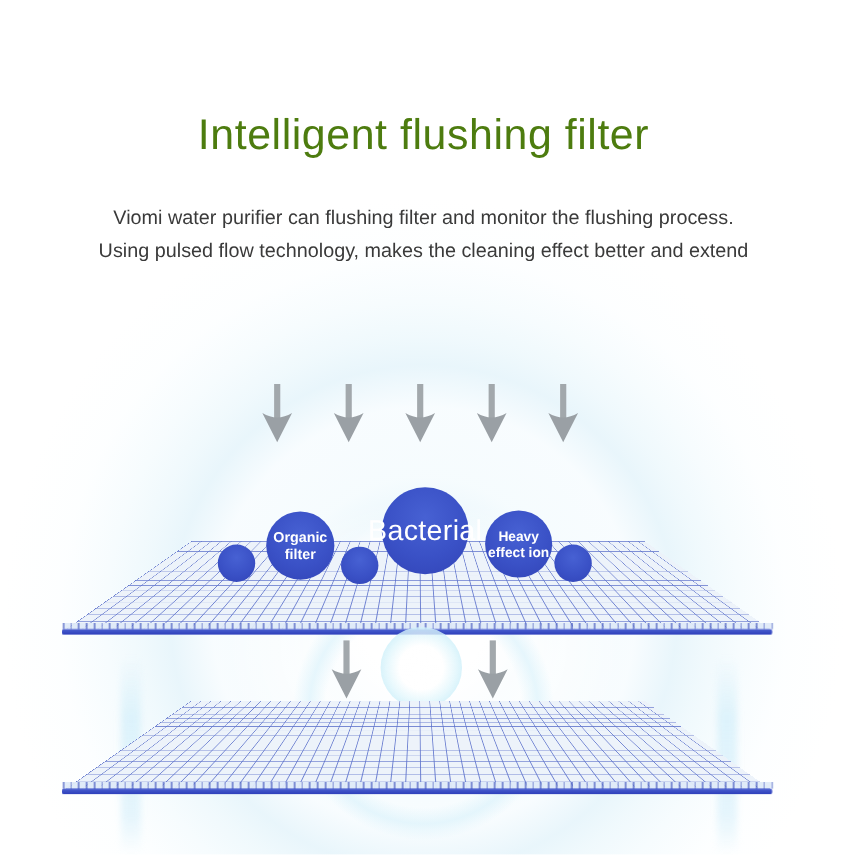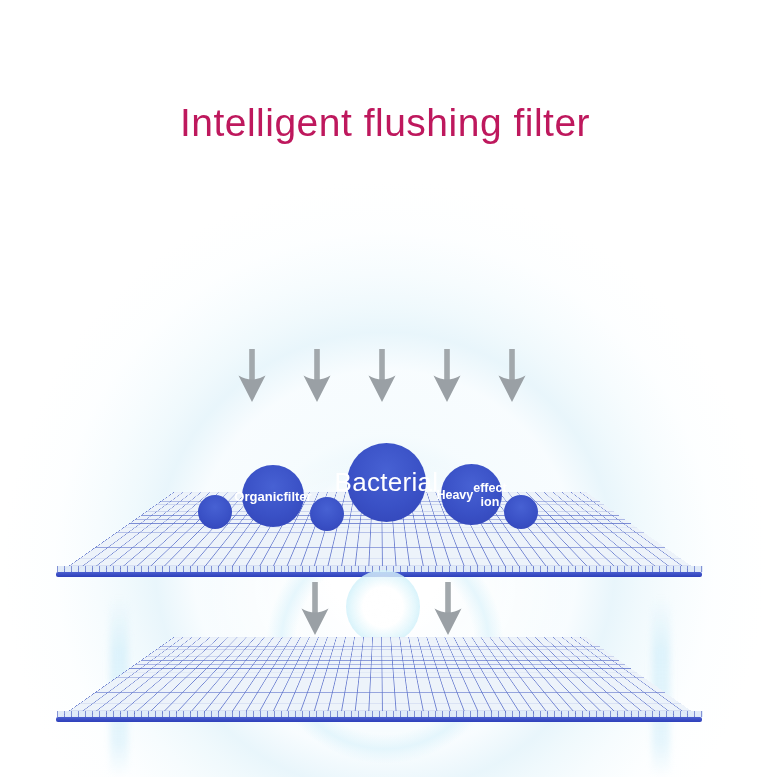--- a/index.html
+++ b/index.html
@@ -34,21 +34,21 @@
   .streak{
     position:absolute;top:598px;height:179px;width:18px;
     background:linear-gradient(180deg,rgba(205,236,249,0) 0%,rgba(201,235,249,0.55) 30%,rgba(201,235,249,0.45) 80%,rgba(205,236,249,0) 100%);
     filter:blur(3px);
   }
   .streak.s1{left:110px;}
   .streak.s2{left:652px;}
   
   .title{
     position:absolute;left:0;top:101px;width:770px;text-align:center;
-    font-size:39px;letter-spacing:0.5px;color:#be185d;font-weight:400;
+    font-size:39px;letter-spacing:0.5px;color:#4d7c0f;font-weight:400;
   }
   .desc{
     position:absolute;left:65px;top:183px;width:640px;text-align:center;
     font-size:18px;line-height:30px;color:#3a3a3a;
   }
   
   .mesh-wrap{position:absolute;left:60px;width:640px;height:254px;}
   .mesh1{top:318px;}
   .mesh2{top:463px;z-index:2;}
   .mesh-plane{
@@ -69,21 +69,21 @@
   .mesh-bar{
     position:absolute;left:56px;width:646px;height:5px;border-radius:2px;
     background:linear-gradient(180deg,#4a5fd0 0%,#3143bd 85%);
   }
   .bar1{top:572px;}
   .bar2{top:717px;z-index:2;}
   
   .particle{
     position:absolute;border-radius:50%;z-index:5;
     background:radial-gradient(circle at 50% 35%, #4761d3 0%, #3a51c6 55%, #3143b6 100%);
-    color:#ffffff;display:flex;align-items:center;justify-content:center;
+    color:#ffffff;display:flex;flex-direction:column;align-items:center;justify-content:center;
     text-align:center;
   }
   .p-organic{left:242px;top:465px;width:62px;height:62px;font-size:13px;font-weight:700;line-height:15px;}
   .p-bacterial{left:347px;top:443px;width:79px;height:79px;font-size:26px;font-weight:400;letter-spacing:0.3px;}
   .p-heavy{left:441px;top:464px;width:61px;height:61px;font-size:12.5px;font-weight:700;line-height:14px;}
   .p-small{width:34px;height:34px;}
   .p-s1{left:198px;top:495px;}
   .p-s2{left:310px;top:497px;}
   .p-s3{left:504px;top:495px;}
   
@@ -117,20 +117,22 @@
 
   <div class="bg-rings"></div>
   <div class="bg-dome"></div>
   <div class="streak s1"></div>
   <div class="streak s2"></div>
   <div class="bubble-halo"></div>
 
   <div class="title">Intelligent flushing filter</div>
 
   <div class="desc">
+    <div>Viomi water purifier can flushing filter and monitor the flushing process.</div>
+    <div>Using pulsed flow technology, makes the cleaning effect better and extend</div>
   </div>
 
   <div class="arrow a-t1"><svg width="30" height="54" viewBox="0 0 30 54">
         <rect x="12.2" y="0" width="5.6" height="32" fill="#a2a8ac"></rect>
         <path d="M15 53 L1.5 26.5 Q15 34.5 28.5 26.5 Z" fill="#9aa0a5"></path>
       </svg></div>
   <div class="arrow a-t2"><svg width="30" height="54" viewBox="0 0 30 54">
         <rect x="12.2" y="0" width="5.6" height="32" fill="#a2a8ac"></rect>
         <path d="M15 53 L1.5 26.5 Q15 34.5 28.5 26.5 Z" fill="#9aa0a5"></path>
       </svg></div>

